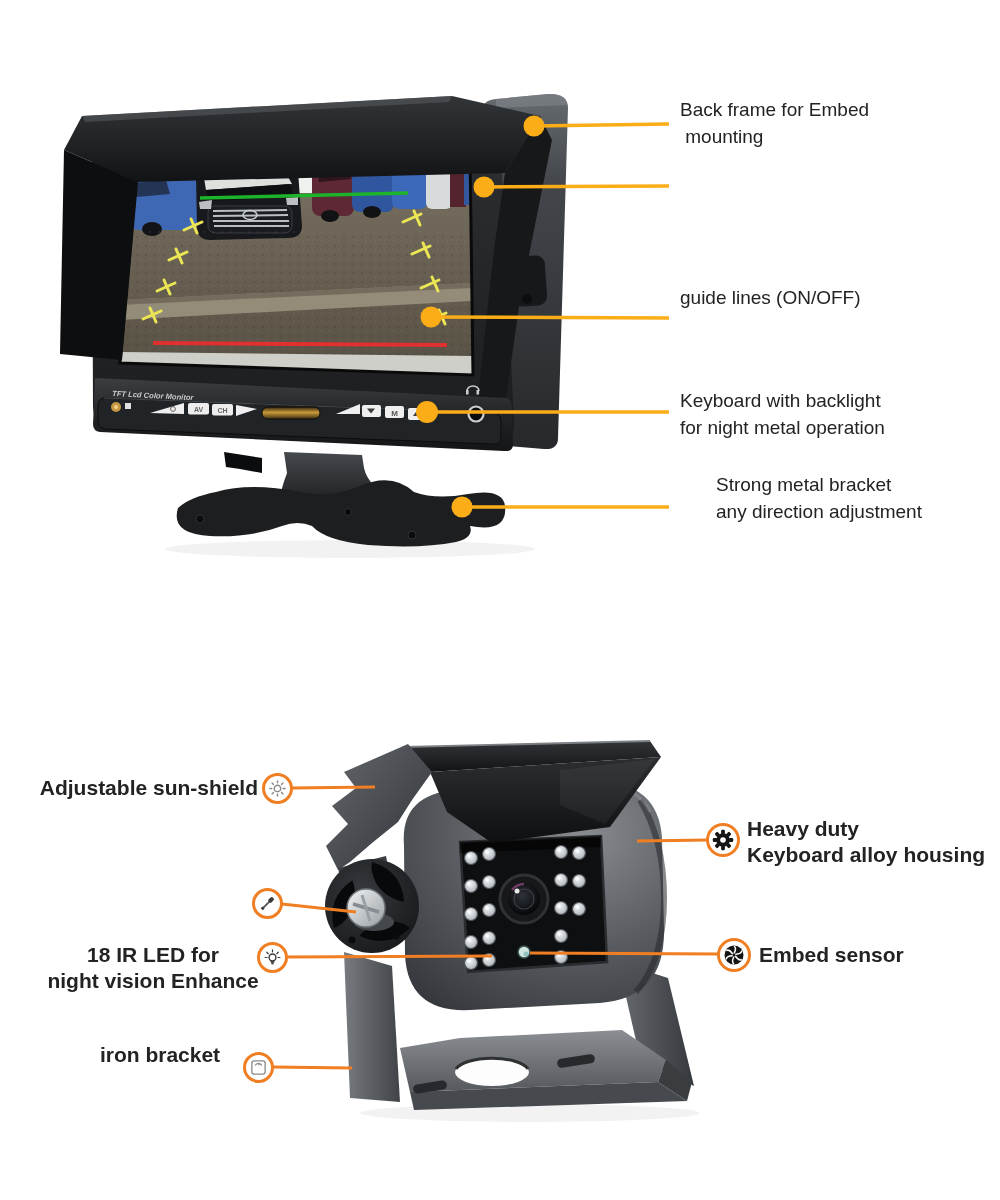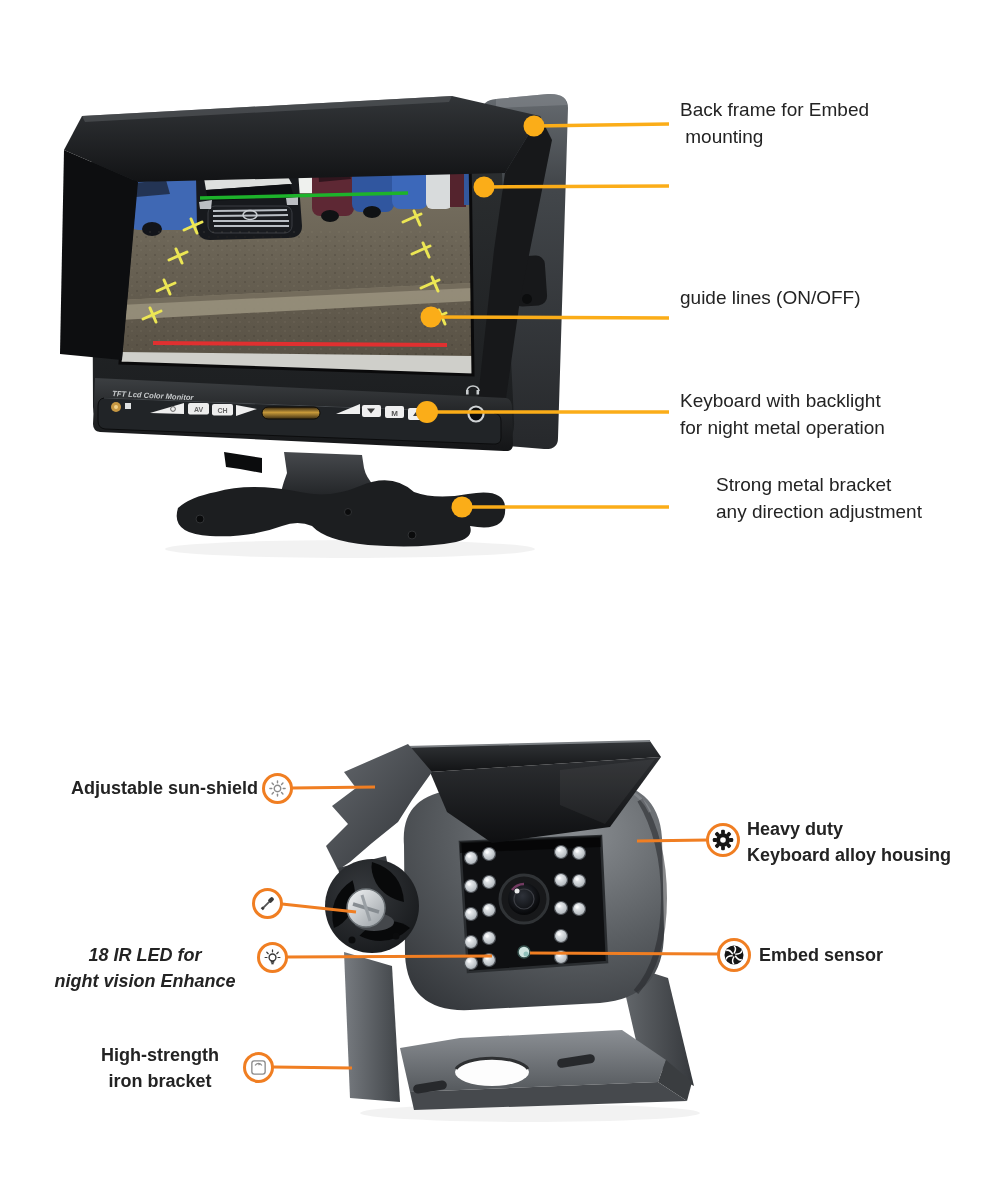--- a/index.html
+++ b/index.html
@@ -3,21 +3,21 @@
 <meta charset="utf-8">
 <style>
   html,body{margin:0;padding:0;}
   body{width:1000px;height:1200px;background:#ffffff;font-family:"Liberation Sans",sans-serif;}
   #canvas{position:relative;width:1000px;height:1200px;background:#fff;overflow:hidden;}
   #art{position:absolute;left:0;top:0;}
   .lbl{position:absolute;color:#232323;}
   .lbl span{display:block;white-space:pre;}
   .lbl span:empty{display:none;}
   .top-lbl{font-size:19px;line-height:27px;font-weight:400;}
-  .bot-lbl{font-size:18px;line-height:26px;font-weight:700;}
+  .bot-lbl{font-size:21px;line-height:26px;font-weight:700;}
   .ta-r{text-align:right;}
   .ta-c{text-align:center;}
   .icon-circle{position:absolute;border-radius:50%;background:#fff;border:3px solid #F07E22;
                display:flex;align-items:center;justify-content:center;box-sizing:border-box;}
   .ic-30{width:31px;height:31px;}
   .ic-34{width:34px;height:34px;}
 </style>
 </head>
 <body>
 
@@ -370,26 +370,25 @@
 </div>
 <div class="lbl top-lbl" style="left:680px;top:471px;margin-left:36px;">
   <span>Strong metal bracket</span>
   <span>any direction adjustment</span>
 </div>
 
 <div class="lbl bot-lbl ta-r" style="left:30px;top:775px;width:228px;">
   <span>Adjustable sun-shield</span>
 
 </div>
-<div class="lbl bot-lbl ta-c" style="left:20px;top:942px;width:250px;font-style:italic;">
+<div class="lbl bot-lbl ta-c" style="left:28px;top:942px;width:250px;">
   <span>18 IR LED for</span>
   <span>night vision Enhance</span>
 </div>
 <div class="lbl bot-lbl ta-c" style="left:60px;top:1042px;width:200px;">
-  <span>High-strength</span>
   <span>iron bracket</span>
 </div>
 <div class="lbl bot-lbl" style="left:747px;top:816px;width:250px;">
   <span>Heavy duty</span>
   <span>Keyboard alloy housing</span>
 </div>
 <div class="lbl bot-lbl" style="left:759px;top:942px;width:200px;">
   <span>Embed sensor</span>
 
 </div>

